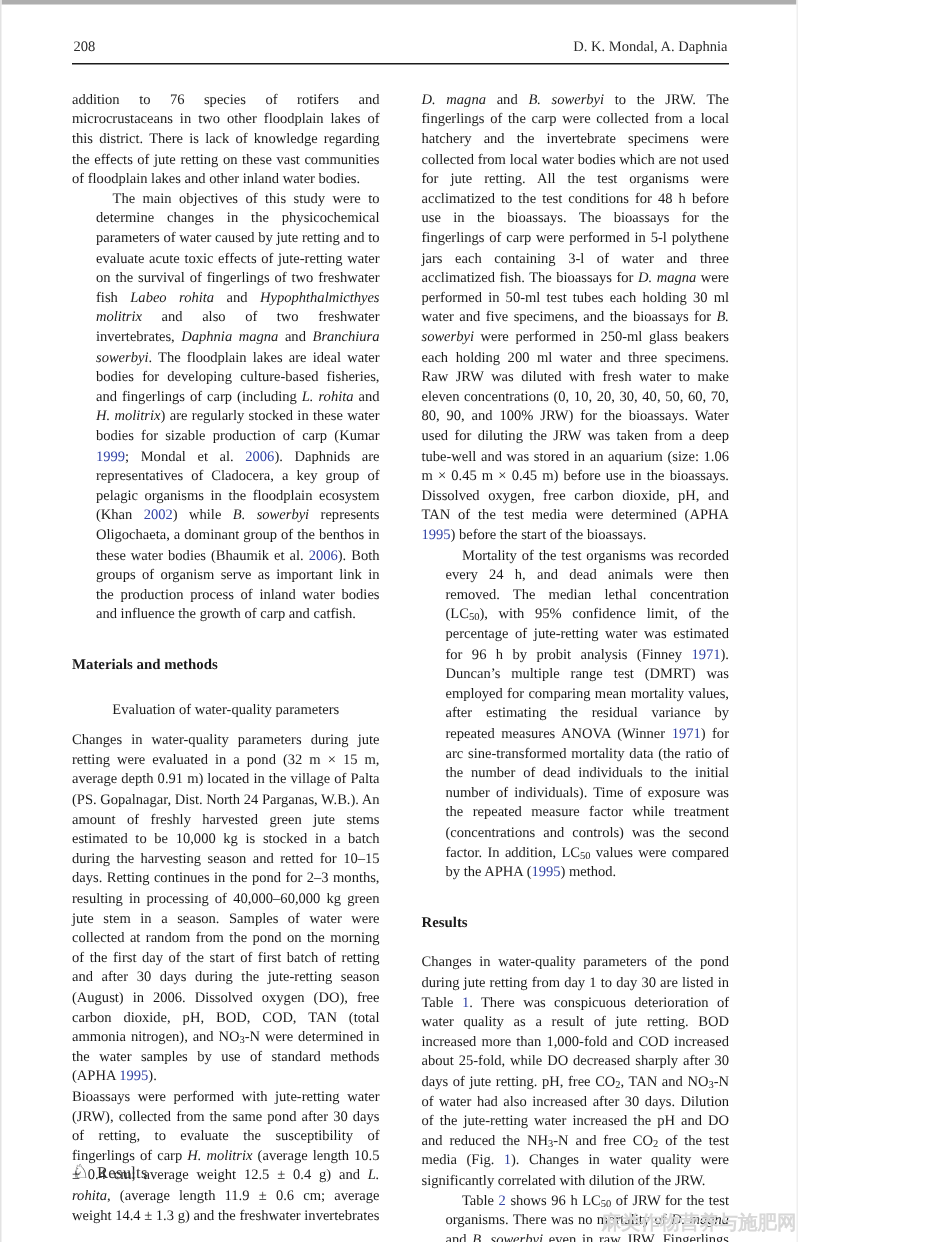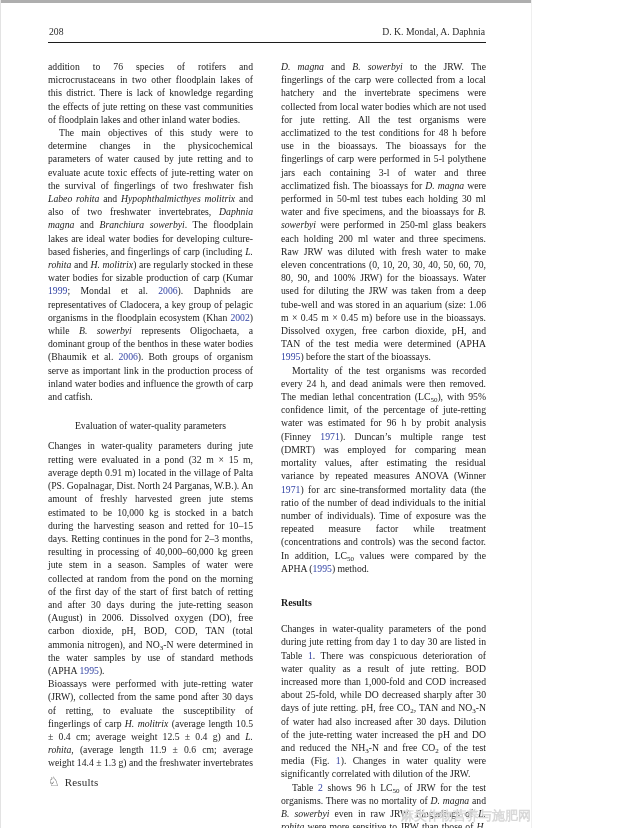--- a/index.html
+++ b/index.html
@@ -9,21 +9,21 @@
     font-family:"Liberation Serif", serif;color:#1b1b1b;
     border-left:1px solid #e3e3e3;border-right:1px solid #efefef;
   }
   .top-edge{height:3px;background:#aeaeae;width:100%;}
   .content{padding:23px 45px 0 47px;}
   .header{display:flex;justify-content:space-between;font-size:9.7px;color:#2a2a2a;padding:0 1px 5px 1px;}
   .header-rule{border-top:1.4px solid #1c1c1c;margin-bottom:17px;}
   .columns{display:flex;gap:28px;}
   .column{width:256px;text-align:justify;font-size:9.7px;line-height:13.2px;}
   .b-para{margin:0;}
-  .b-para.indent{text-indent:11px;}
+  .b-para.indent{text-indent:11px;margin-left:16px;}
   .b-h2{font-weight:bold;font-size:9.9px;margin:21px 0 13px;text-align:left;}
   .b-h3{font-size:9.7px;margin:16px 0 7px;text-align:center;}
   .s-i{font-style:italic;}
   .s-sub{font-size:7px;vertical-align:-1.5px;line-height:0;}
   .s-link{cursor:pointer;}
   .footer{position:absolute;left:47px;bottom:40px;display:flex;align-items:center;gap:5px;font-size:11px;color:#2d2d2d;}
   .logo{font-family:"DejaVu Sans",sans-serif;font-size:13px;line-height:1;color:#2d2d2d;}
   .publisher{letter-spacing:0.2px;}
   .watermark{position:absolute;right:0;bottom:5px;text-align:right;
     font-family:"DejaVu Sans",sans-serif;font-size:13px;line-height:15px;font-weight:bold;}
@@ -36,20 +36,21 @@
   <div class="content">
     <div class="header">
       <span>208</span>
       <span>D. K. Mondal, A. Daphnia</span>
     </div>
     <div class="header-rule"></div>
     <div class="columns">
       <div class="column">
           <p class="b-para">addition to 76 species of rotifers and microcrustaceans in two other floodplain lakes of this district. There is lack of knowledge regarding the effects of jute retting on these vast communities of floodplain lakes and other inland water bodies.</p>
           <p class="b-para indent">The main objectives of this study were to determine changes in the physicochemical parameters of water caused by jute retting and to evaluate acute toxic effects of jute-retting water on the survival of fingerlings of two freshwater fish <span class="s-i">Labeo rohita</span> and <span class="s-i">Hypophthalmicthyes molitrix</span> and also of two freshwater invertebrates, <span class="s-i">Daphnia magna</span> and <span class="s-i">Branchiura sowerbyi</span>. The floodplain lakes are ideal water bodies for developing culture-based fisheries, and fingerlings of carp (including <span class="s-i">L. rohita</span> and <span class="s-i">H. molitrix</span>) are regularly stocked in these water bodies for sizable production of carp (Kumar <span class="s-link" style="color: rgb(50, 67, 165);">1999</span>; Mondal et al. <span class="s-link" style="color: rgb(50, 67, 165);">2006</span>). Daphnids are representatives of Cladocera, a key group of pelagic organisms in the floodplain ecosystem (Khan <span class="s-link" style="color: rgb(50, 67, 165);">2002</span>) while <span class="s-i">B. sowerbyi</span> represents Oligochaeta, a dominant group of the benthos in these water bodies (Bhaumik et al. <span class="s-link" style="color: rgb(50, 67, 165);">2006</span>). Both groups of organism serve as important link in the production process of inland water bodies and influence the growth of carp and catfish.</p>
+          <div class="b-h2">Materials and methods</div>
           <div class="b-h3">Evaluation of water-quality parameters</div>
           <p class="b-para">Changes in water-quality parameters during jute retting were evaluated in a pond (32 m × 15 m, average depth 0.91 m) located in the village of Palta (PS. Gopalnagar, Dist. North 24 Parganas, W.B.). An amount of freshly harvested green jute stems estimated to be 10,000 kg is stocked in a batch during the harvesting season and retted for 10–15 days. Retting continues in the pond for 2–3 months, resulting in processing of 40,000–60,000 kg green jute stem in a season. Samples of water were collected at random from the pond on the morning of the first day of the start of first batch of retting and after 30 days during the jute-retting season (August) in 2006. Dissolved oxygen (DO), free carbon dioxide, pH, BOD, COD, TAN (total ammonia nitrogen), and NO<span class="s-sub">3</span>-N were determined in the water samples by use of standard methods (APHA <span class="s-link" style="color: rgb(50, 67, 165);">1995</span>).</p>
           <p class="b-para">Bioassays were performed with jute-retting water (JRW), collected from the same pond after 30 days of retting, to evaluate the susceptibility of fingerlings of carp <span class="s-i">H. molitrix</span> (average length 10.5 ± 0.4 cm; average weight 12.5 ± 0.4 g) and <span class="s-i">L. rohita</span>, (average length 11.9 ± 0.6 cm; average weight 14.4 ± 1.3 g) and the freshwater invertebrates</p>
         </div>
       <div class="column">
           <p class="b-para"><span class="s-i">D. magna</span> and <span class="s-i">B. sowerbyi</span> to the JRW. The fingerlings of the carp were collected from a local hatchery and the invertebrate specimens were collected from local water bodies which are not used for jute retting. All the test organisms were acclimatized to the test conditions for 48 h before use in the bioassays. The bioassays for the fingerlings of carp were performed in 5-l polythene jars each containing 3-l of water and three acclimatized fish. The bioassays for <span class="s-i">D. magna</span> were performed in 50-ml test tubes each holding 30 ml water and five specimens, and the bioassays for <span class="s-i">B. sowerbyi</span> were performed in 250-ml glass beakers each holding 200 ml water and three specimens. Raw JRW was diluted with fresh water to make eleven concentrations (0, 10, 20, 30, 40, 50, 60, 70, 80, 90, and 100% JRW) for the bioassays. Water used for diluting the JRW was taken from a deep tube-well and was stored in an aquarium (size: 1.06 m × 0.45 m × 0.45 m) before use in the bioassays. Dissolved oxygen, free carbon dioxide, pH, and TAN of the test media were determined (APHA <span class="s-link" style="color: rgb(50, 67, 165);">1995</span>) before the start of the bioassays.</p>
           <p class="b-para indent">Mortality of the test organisms was recorded every 24 h, and dead animals were then removed. The median lethal concentration (LC<span class="s-sub">50</span>), with 95% confidence limit, of the percentage of jute-retting water was estimated for 96 h by probit analysis (Finney <span class="s-link" style="color: rgb(50, 67, 165);">1971</span>). Duncan’s multiple range test (DMRT) was employed for comparing mean mortality values, after estimating the residual variance by repeated measures ANOVA (Winner <span class="s-link" style="color: rgb(50, 67, 165);">1971</span>) for arc sine-transformed mortality data (the ratio of the number of dead individuals to the initial number of individuals). Time of exposure was the repeated measure factor while treatment (concentrations and controls) was the second factor. In addition, LC<span class="s-sub">50</span> values were compared by the APHA (<span class="s-link" style="color: rgb(50, 67, 165);">1995</span>) method.</p>
           <div class="b-h2">Results</div>
           <p class="b-para">Changes in water-quality parameters of the pond during jute retting from day 1 to day 30 are listed in Table <span class="s-link" style="color: rgb(50, 67, 165);">1</span>. There was conspicuous deterioration of water quality as a result of jute retting. BOD increased more than 1,000-fold and COD increased about 25-fold, while DO decreased sharply after 30 days of jute retting. pH, free CO<span class="s-sub">2</span>, TAN and NO<span class="s-sub">3</span>-N of water had also increased after 30 days. Dilution of the jute-retting water increased the pH and DO and reduced the NH<span class="s-sub">3</span>-N and free CO<span class="s-sub">2</span> of the test media (Fig. <span class="s-link" style="color: rgb(50, 67, 165);">1</span>). Changes in water quality were significantly correlated with dilution of the JRW.</p>
           <p class="b-para indent">Table <span class="s-link" style="color: rgb(50, 67, 165);">2</span> shows 96 h LC<span class="s-sub">50</span> of JRW for the test organisms. There was no mortality of <span class="s-i">D. magna</span> and <span class="s-i">B. sowerbyi</span> even in raw JRW. Fingerlings of <span class="s-i">L. rohita</span> were more sensitive to JRW than those of <span class="s-i">H. molitrix</span>, and 96 h mean mortality of both species was significantly and positively correlated with the percentage of JRW (Fig. <span class="s-link" style="color: rgb(50, 67, 165);">2</span>). By comparing mean</p>

